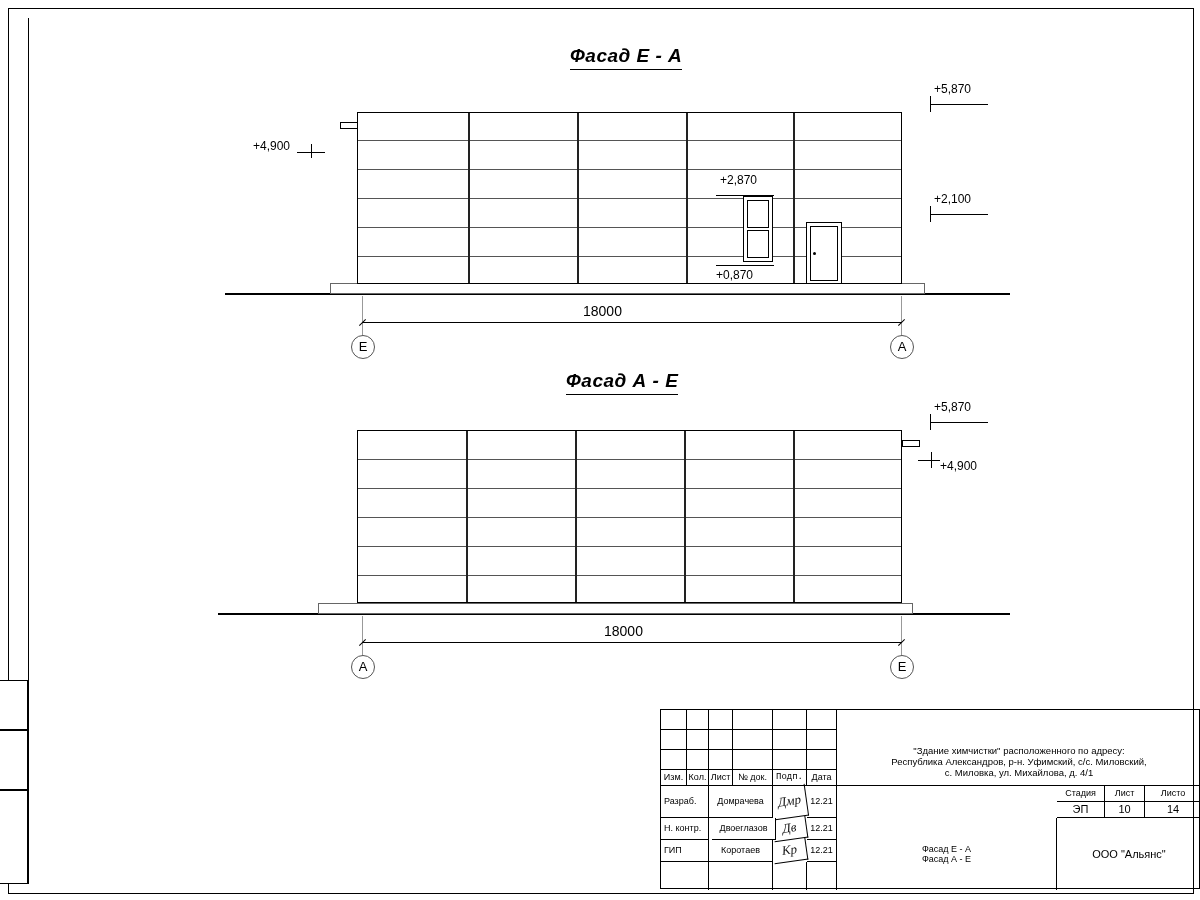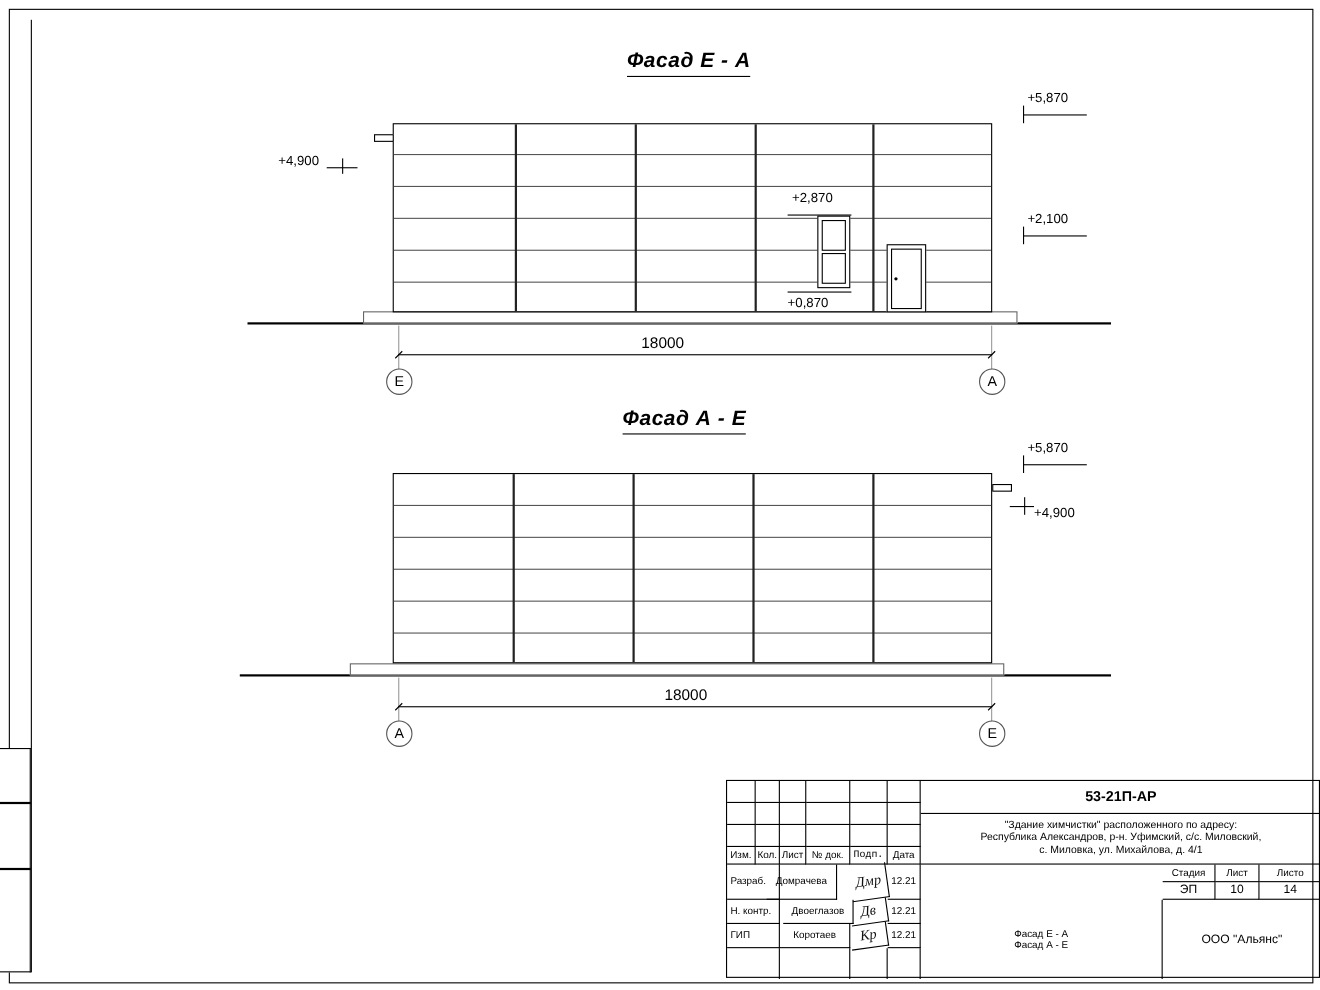--- a/index.html
+++ b/index.html
@@ -350,40 +350,39 @@
     <div class="cell b-r b-b" style="left:146px; top:40px; width:30px; height:20px;"></div>
 
     <div class="cell b-r b-b sm" style="left:0;   top:60px; width:26px; height:16px;">Изм.</div>
     <div class="cell b-r b-b sm" style="left:26px; top:60px; width:22px; height:16px;">Кол.</div>
     <div class="cell b-r b-b sm" style="left:48px; top:60px; width:24px; height:16px;">Лист</div>
     <div class="cell b-r b-b sm" style="left:72px; top:60px; width:40px; height:16px;">№ док.</div>
     <div class="cell b-r b-b sm" style="left:112px; top:60px; width:34px; height:16px;font-family:Liberation Mono, monospace;">Подп.</div>
     <div class="cell b-r b-b sm" style="left:146px; top:60px; width:30px; height:16px;">Дата</div>
 
     <div class="cell b-r b-b sm" style="left:0;   top:76px; width:48px; height:32px; justify-content:flex-start; padding-left:3px;">Разраб.</div>
-    <div class="cell b-r b-b sm" style="left:36px; top:76px; width:64px; height:32px;text-align:right;">Домрачева</div>
+    <div class="cell b-r b-b sm" style="left:48px; top:76px; width:64px; height:32px;text-align:right;">Домрачева</div>
     <div class="cell b-r b-b sig" style="left:112px; top:76px; width:34px; height:32px;">Дмр</div>
     <div class="cell b-r b-b sm" style="left:146px; top:76px; width:30px; height:32px;">12.21</div>
 
     <div class="cell b-r b-b sm" style="left:0;   top:108px; width:48px; height:22px; justify-content:flex-start; padding-left:3px;">Н. контр.</div>
     <div class="cell b-r b-b sm" style="left:51px; top:108px; width:64px; height:22px;">Двоеглазов</div>
     <div class="cell b-r b-b sig" style="left:112px; top:108px; width:34px; height:22px;">Дв</div>
     <div class="cell b-r b-b sm" style="left:146px; top:108px; width:30px; height:22px;">12.21</div>
 
     <div class="cell b-r b-b sm" style="left:0;   top:130px; width:48px; height:22px; justify-content:flex-start; padding-left:3px;">ГИП</div>
     <div class="cell b-r b-b sm" style="left:48px; top:130px; width:64px; height:22px;">Коротаев</div>
     <div class="cell b-r b-b sig" style="left:112px; top:130px; width:34px; height:22px;">Кр</div>
     <div class="cell b-r b-b sm" style="left:146px; top:130px; width:30px; height:22px;">12.21</div>
 
     <div class="cell b-r" style="left:0;   top:152px; width:48px; height:28px;"></div>
     <div class="cell b-r" style="left:48px; top:152px; width:64px; height:28px;"></div>
     <div class="cell b-r" style="left:112px; top:152px; width:34px; height:28px;"></div>
     <div class="cell b-r" style="left:146px; top:152px; width:30px; height:28px;"></div>
 
-    <div class="cell b-b big" style="left:176px; top:0; width:364px; height:30px;">53-21П-АР</div>
 
     <div class="cell b-b addr" style="left:176px; top:30px; width:364px; height:46px; flex-direction:column; justify-content:center;">
       <div>"Здание химчистки" расположенного по адресу:</div>
       <div>Республика Александров, р-н. Уфимский, с/с. Миловский,</div>
       <div>с. Миловка, ул. Михайлова, д. 4/1</div>
     </div>
 
 
     <div class="cell b-r b-b sm" style="left:396px; top:76px; width:48px; height:16px;">Стадия</div>
     <div class="cell b-r b-b sm" style="left:444px; top:76px; width:40px; height:16px;">Лист</div>

